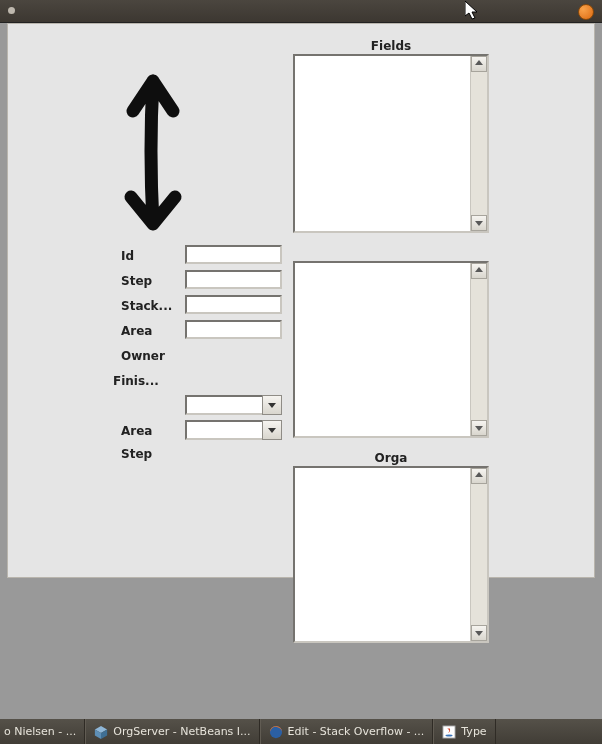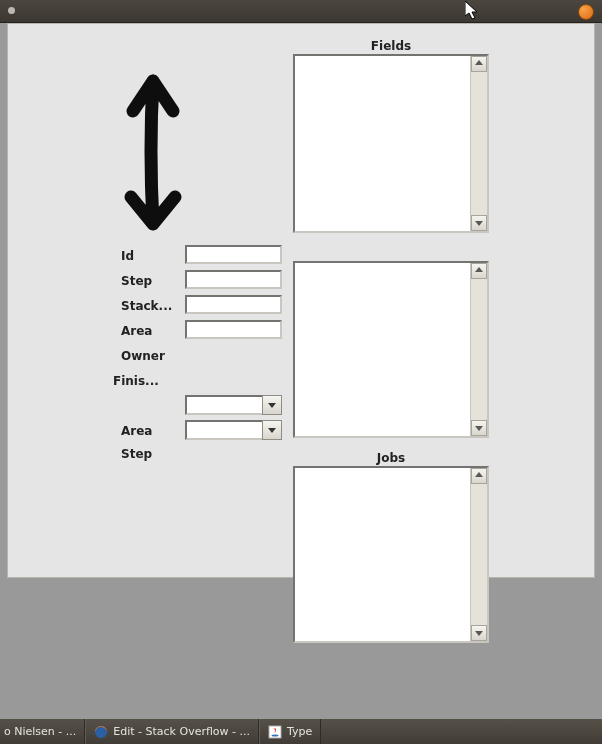--- a/index.html
+++ b/index.html
@@ -55,21 +55,21 @@
     </div>
   </div>
 
   <div class="listbox" style="left:285px;top:237px;width:196px;height:177px;">
     <div class="scrollbar">
       <div class="sb-btn up"></div>
       <div class="sb-btn down"></div>
     </div>
   </div>
 
-  <div class="group-label" style="position:absolute;left:285px;top:427px;width:196px;">Jobs</div>
+  <div class="group-label" style="position:absolute;left:285px;top:427px;width:196px;">Orga</div>
   <div class="listbox" style="left:285px;top:442px;width:196px;height:177px;">
     <div class="scrollbar">
       <div class="sb-btn up"></div>
       <div class="sb-btn down"></div>
     </div>
   </div>
 
   <span class="label" style="left:113px;top:225px;">Id</span>
   <input class="textfield" style="left: 177px; top: 221px; width: 97px;" value="">
 
@@ -99,20 +99,28 @@
   </div>
 
 </div>
 
 <div class="taskbar">
   <div class="task">
     <span>o Nielsen - ...</span>
   </div>
   <div class="task">
     <svg class="ticon" viewBox="0 0 16 16">
+        <polygon points="8,1 15,5 8,9 1,5" fill="#8fb7d8"></polygon>
+        <polygon points="1,5 8,9 8,16 1,12" fill="#5e8fb6"></polygon>
+        <polygon points="15,5 8,9 8,16 15,12" fill="#3f6f94"></polygon>
+      </svg>
+    <span>OrgServer - NetBeans I...</span>
+  </div>
+  <div class="task">
+    <svg class="ticon" viewBox="0 0 16 16">
         <circle cx="8" cy="8" r="7" fill="#2b5fa3"></circle>
         <path d="M1 8 A7 7 0 0 1 15 8 Q14 3 8 2 Q3 2 1 8" fill="#e8772a"></path>
       </svg>
     <span>Edit - Stack Overflow - ...</span>
   </div>
   <div class="task">
     <svg class="ticon" viewBox="0 0 16 16">
         <rect x="1" y="1" width="14" height="14" fill="#fff" stroke="#888"></rect>
         <path d="M6 4 Q10 6 7 9 Q10 8 9 4" fill="#d9432a"></path>
         <ellipse cx="8" cy="12" rx="4" ry="1.2" fill="#3a74b8"></ellipse>

